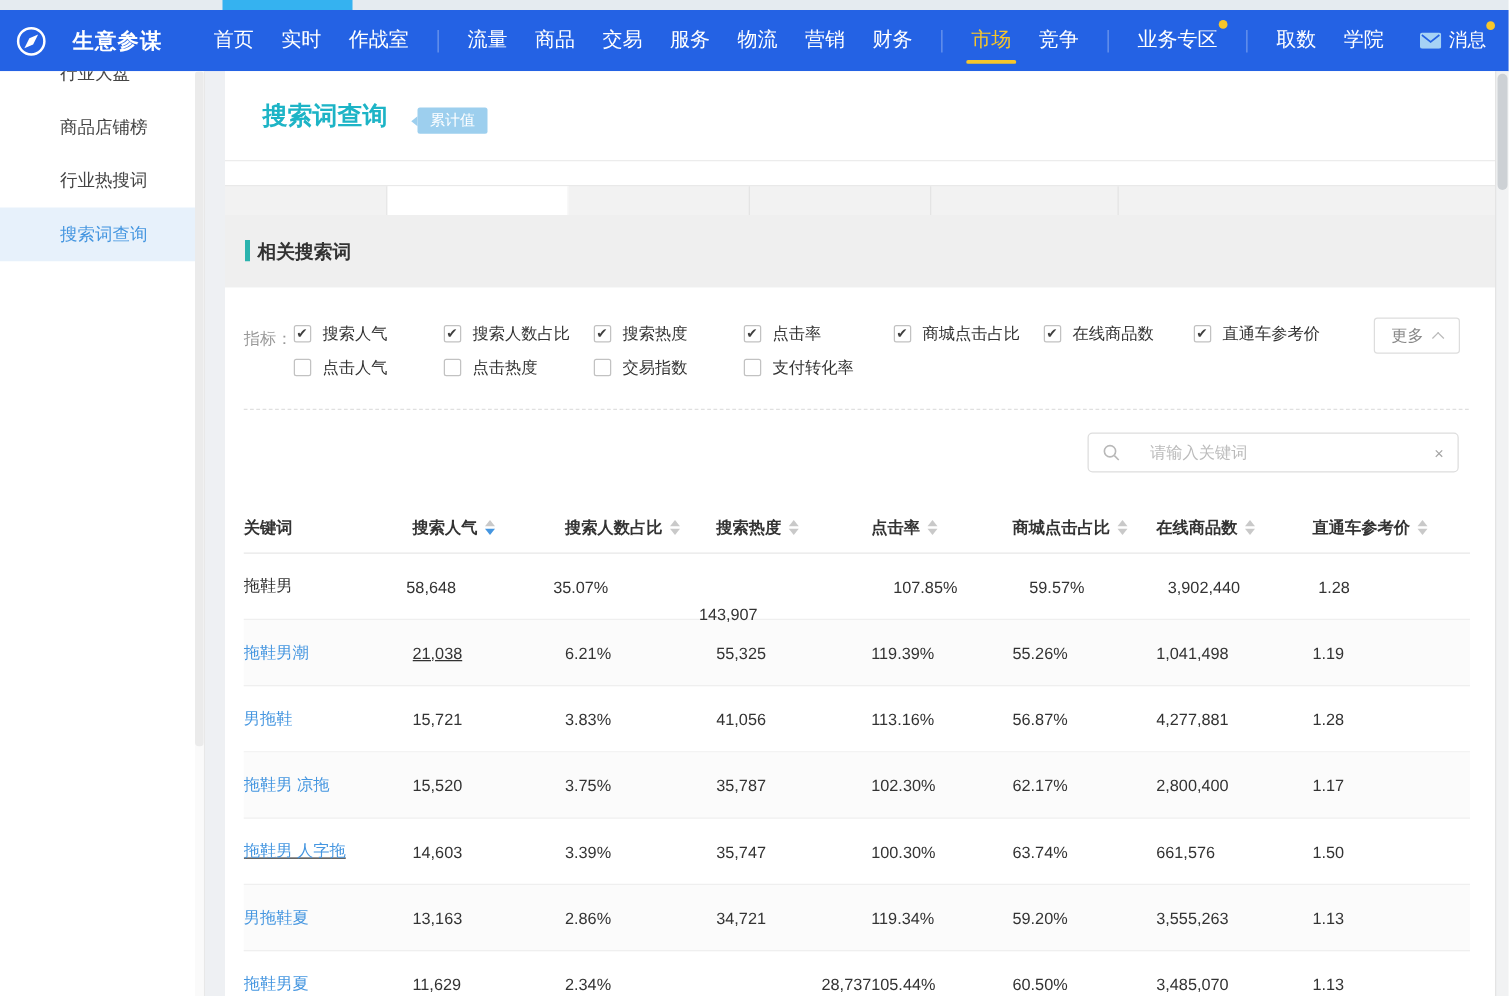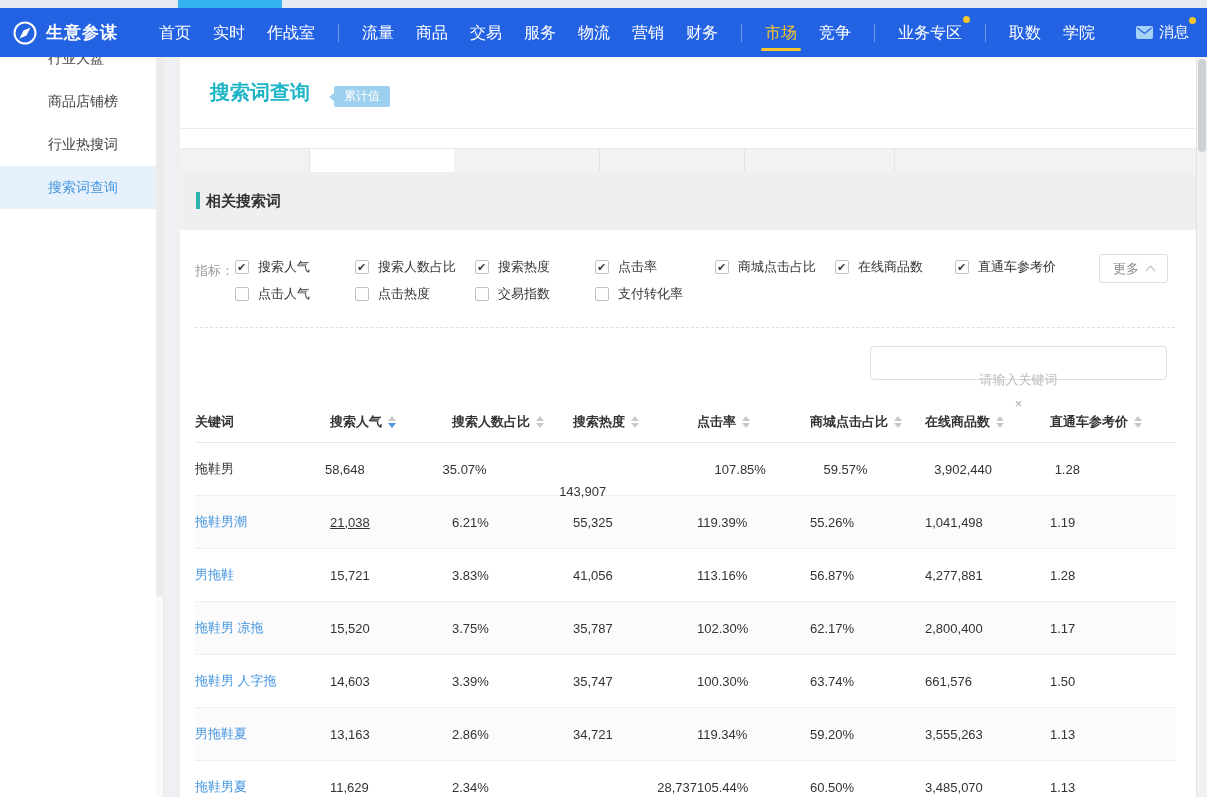--- a/index.html
+++ b/index.html
@@ -5,21 +5,21 @@
   * { margin:0; padding:0; box-sizing:border-box; }
   html,body { width:1207px; height:797px; }
   body { position:relative; overflow:hidden; font-family:"Liberation Sans","DejaVu Sans",sans-serif; background:#fff; }
 
   
   .top-strip { position:absolute; top:0; left:0; width:1207px; height:8px; background:#e5ebf0; }
   .top-strip .h-thumb { position:absolute; left:178px; top:0; width:104px; height:8px; background:#35b2f0; }
 
   
   .navbar { position:absolute; top:8px; left:0; width:1207px; height:49px; background:#2462e4; display:flex; align-items:center; color:#fff; }
-  .brand { display:flex; align-items:center; gap:8px; margin-left:12px; cursor:pointer;font-family:Liberation Serif, serif; }
+  .brand { display:flex; align-items:center; gap:20px; margin-left:12px; cursor:pointer;font-family:Liberation Serif, serif; }
   .brand-name { font-size:17px; font-weight:bold; letter-spacing:1px; }
   .nav-items { display:flex; align-items:center; margin-left:30px; flex:1; height:100%; }
   .nav-item { position:relative; font-size:16px; margin:0 11px; cursor:pointer; white-space:nowrap; line-height:49px; }
   .nav-item.active { color:#f7c62a; }
   .nav-item.active::after { content:""; position:absolute; left:50%; transform:translateX(-50%); bottom:6px; width:40px; height:3px; background:#f7c62a; border-radius:2px; }
   .nav-divider { width:1px; height:18px; background:rgba(255,255,255,.35); margin:0 12px; }
   .nav-dot { position:absolute; top:8px; right:-8px; width:7px; height:7px; background:#f7c62a; border-radius:50%; }
   .nav-message { display:flex; align-items:center; gap:6px; margin-right:18px; position:relative; font-size:15px; cursor:pointer; }
   .nav-message .nav-dot { top:-6px; right:-7px; position:absolute; }
   .msg-wrap { position:relative; }
@@ -69,21 +69,21 @@
   .filter-row { position:absolute; left:55px; display:flex; }
   .filter-row.r1 { top:28px; }
   .filter-row.r2 { top:55px; }
   .filter-item { width:120px; display:flex; align-items:center; gap:9px; font-size:13px; color:#333; cursor:pointer; }
   .cbox { width:14px; height:14px; border:1px solid #c2c2c2; border-radius:2px; background:#fff; position:relative; flex:none; }
   .cbox.checked::after { content:"\2714"; position:absolute; left:1px; top:-1px; font-size:11px; line-height:14px; color:#3f3f3f; }
   .more-btn { position:absolute; right:28px; top:24px; height:29px; border:1px solid #ddd; border-radius:3px; padding:0 13px; font-size:13px; color:#888; display:flex; align-items:center; gap:8px; background:#fff; cursor:pointer; }
 
   .dashed-divider { position:absolute; left:15px; right:21px; top:97px; border-top:1px dashed #e0e0e0; }
 
-  .search-box { position:absolute; right:29px; top:116px; width:297px; height:32px; border:1px solid #ddd; border-radius:4px; display:flex; align-items:center; padding:16px 11px; gap:8px; background:#fff;flex-direction:column; }
+  .search-box { position:absolute; right:29px; top:116px; width:297px; height:32px; border:1px solid #ddd; border-radius:4px; display:flex; align-items:center; padding:0 11px; gap:24px; background:#fff; }
   .search-placeholder { flex:1; font-size:13px; color:#bcbcbc; }
   .clear-icon { color:#a5a5a5; font-size:13px; cursor:pointer; line-height:1; }
 
   .data-table { position:absolute; left:15px; top:172px; width:981px; }
   .thead { display:flex; height:41px; align-items:center; border-bottom:1px solid #e8e8e8; }
   .th { font-size:13px; font-weight:bold; color:#333; display:flex; align-items:center; gap:6px; }
   .sort { display:flex; flex-direction:column; gap:2px; cursor:pointer; }
   .tri-up { width:0; height:0; border-left:4px solid transparent; border-right:4px solid transparent; border-bottom:5px solid #c9c9c9; }
   .tri-down { width:0; height:0; border-left:4px solid transparent; border-right:4px solid transparent; border-top:5px solid #c9c9c9; }
   .tri-down.on { border-top-color:#4596e0; }
@@ -333,21 +333,21 @@
             <div class="td" style="width: 135px;"><span class="kw-link">拖鞋男 凉拖</span></div>
             <div class="td" style="width: 122px;">15,520</div>
             <div class="td" style="width: 121px;">3.75%</div>
             <div class="td" style="width: 124px;">35,787</div>
             <div class="td" style="width: 113px;">102.30%</div>
             <div class="td" style="width: 115px;">62.17%</div>
             <div class="td" style="width: 125px;">2,800,400</div>
             <div class="td" style="width: 126px;">1.17</div>
           </div>
           <div class="tr">
-            <div class="td" style="width: 135px;"><span class="kw-link">拖鞋男 人字拖</span></div>
+            <div class="td" style="width: 135px; text-decoration: underline;"><span class="kw-link">拖鞋男 人字拖</span></div>
             <div class="td" style="width: 122px;">14,603</div>
             <div class="td" style="width: 121px;">3.39%</div>
             <div class="td" style="width: 124px;">35,747</div>
             <div class="td" style="width: 113px;">100.30%</div>
             <div class="td" style="width: 115px;">63.74%</div>
             <div class="td" style="width: 125px;">661,576</div>
             <div class="td" style="width: 126px;">1.50</div>
           </div>
           <div class="tr">
             <div class="td" style="width: 135px;"><span class="kw-link">男拖鞋夏</span></div>

